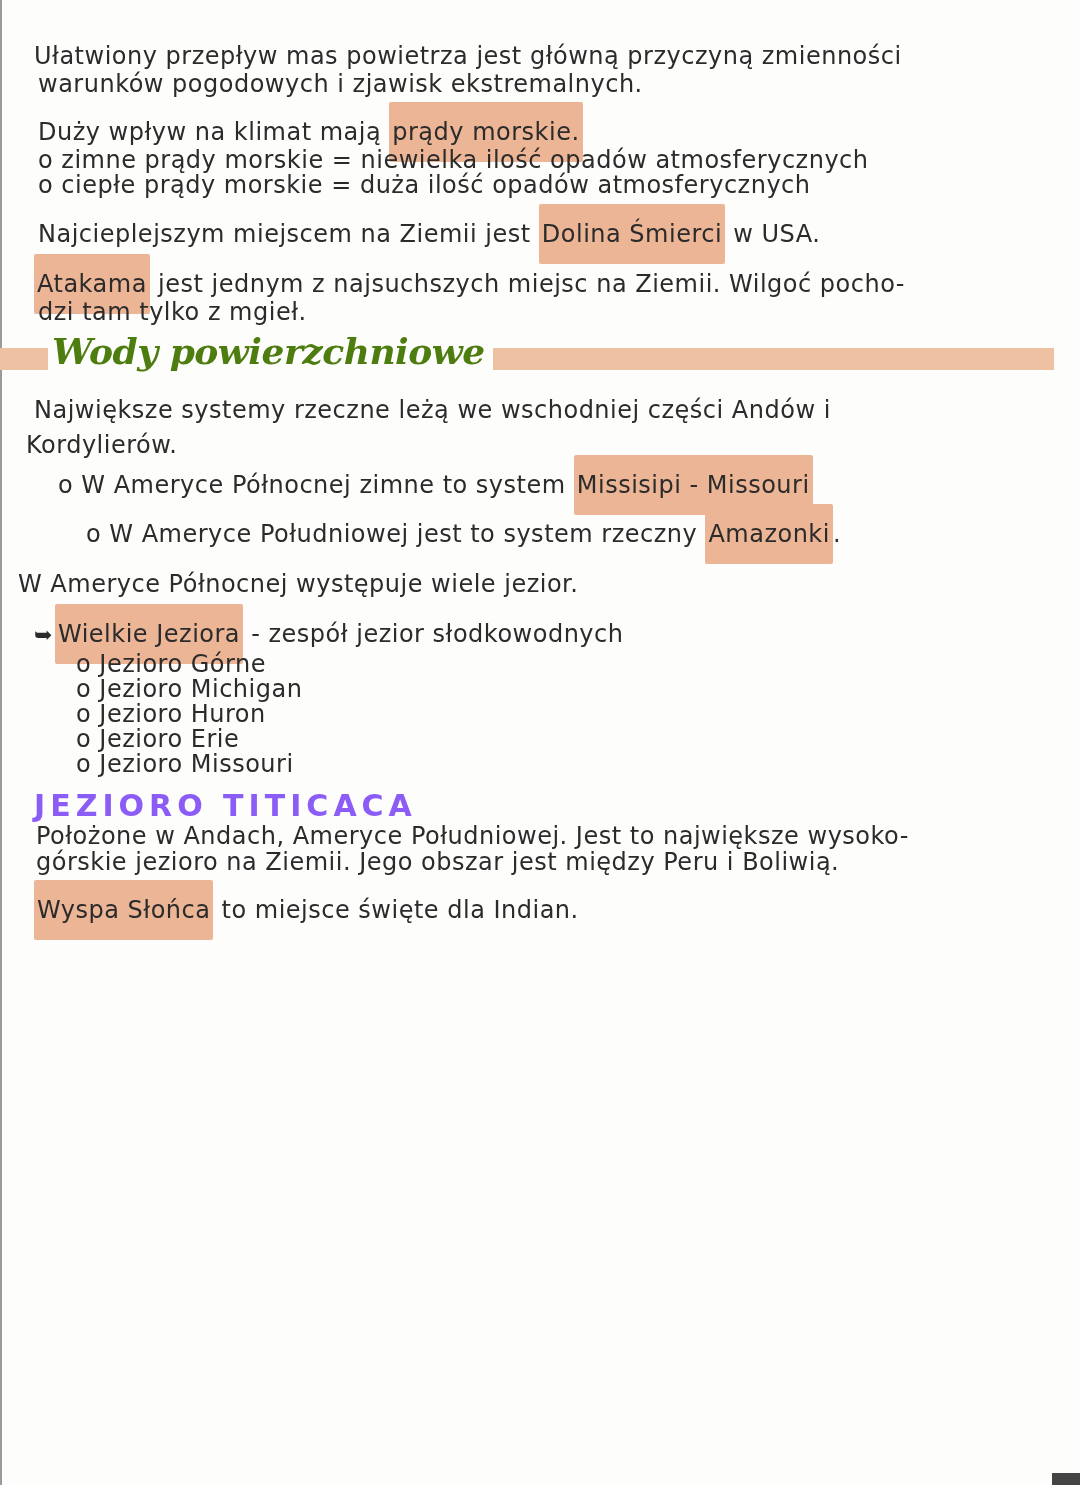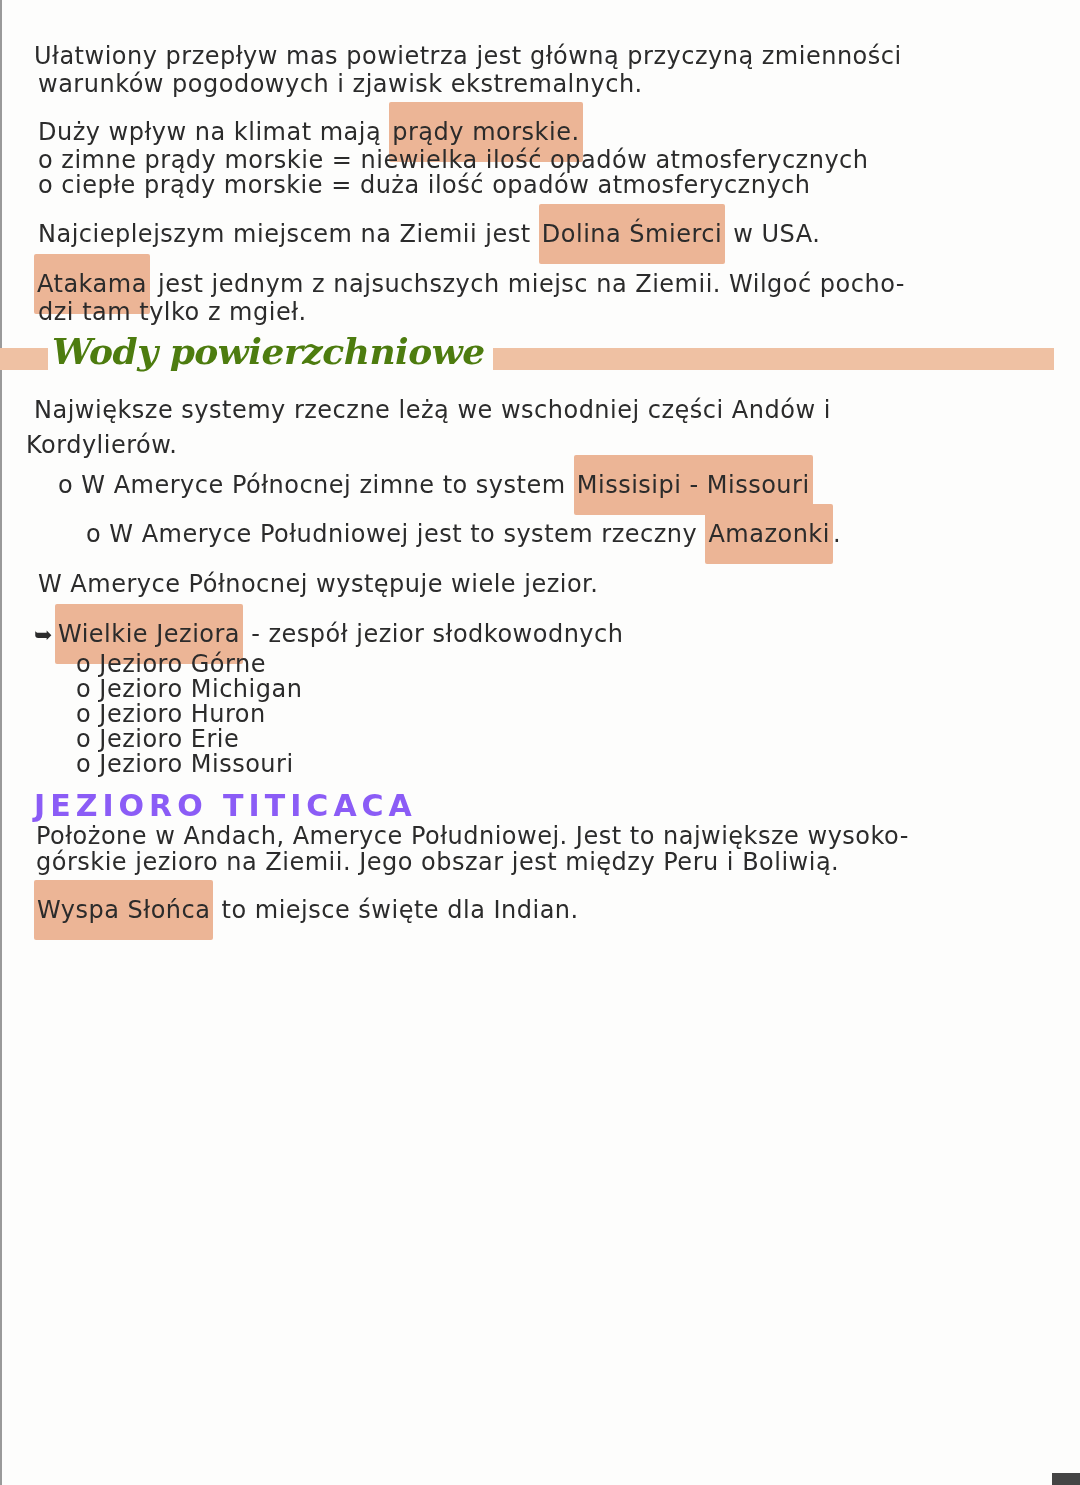--- a/index.html
+++ b/index.html
@@ -61,21 +61,21 @@
 <div class="line t1" style="left:34px; top:396px;">Największe systemy rzeczne leżą we wschodniej części Andów i</div>
 <div class="line t2" style="left:26px; top:424px;margin-top:7px;">Kordylierów.</div>
 
 <div class="line t1" style="left:58px; top:471px;">
   <span>o W Ameryce Północnej zimne to system </span><span class="hl">Missisipi - Missouri</span><span></span>
 </div>
 <div class="line t1" style="left:58px; top:520px;margin-left:28px;">
   <span>o W Ameryce Południowej jest to system rzeczny </span><span class="hl">Amazonki</span><span>.</span>
 </div>
 
-<div class="line t1" style="left:38px; top:570px;">W Ameryce Północnej występuje wiele jezior.</div>
+<div class="line t1" style="left:18px; top:570px;">W Ameryce Północnej występuje wiele jezior.</div>
 
 <div class="line t1" style="left:34px; top:620px;">
   <span class="arrow">➥</span><span class="hl">Wielkie Jeziora</span><span> - zespół jezior słodkowodnych</span>
 </div>
 <div class="line t2" style="left:76px; top:650px;">o Jezioro Górne</div>
 <div class="line t2" style="left:76px; top:675px;">o Jezioro Michigan</div>
 <div class="line t2" style="left:76px; top:700px;">o Jezioro Huron</div>
 <div class="line t2" style="left:76px; top:725px;">o Jezioro Erie</div>
 <div class="line t2" style="left:76px; top:750px;">o Jezioro Missouri</div>
 

